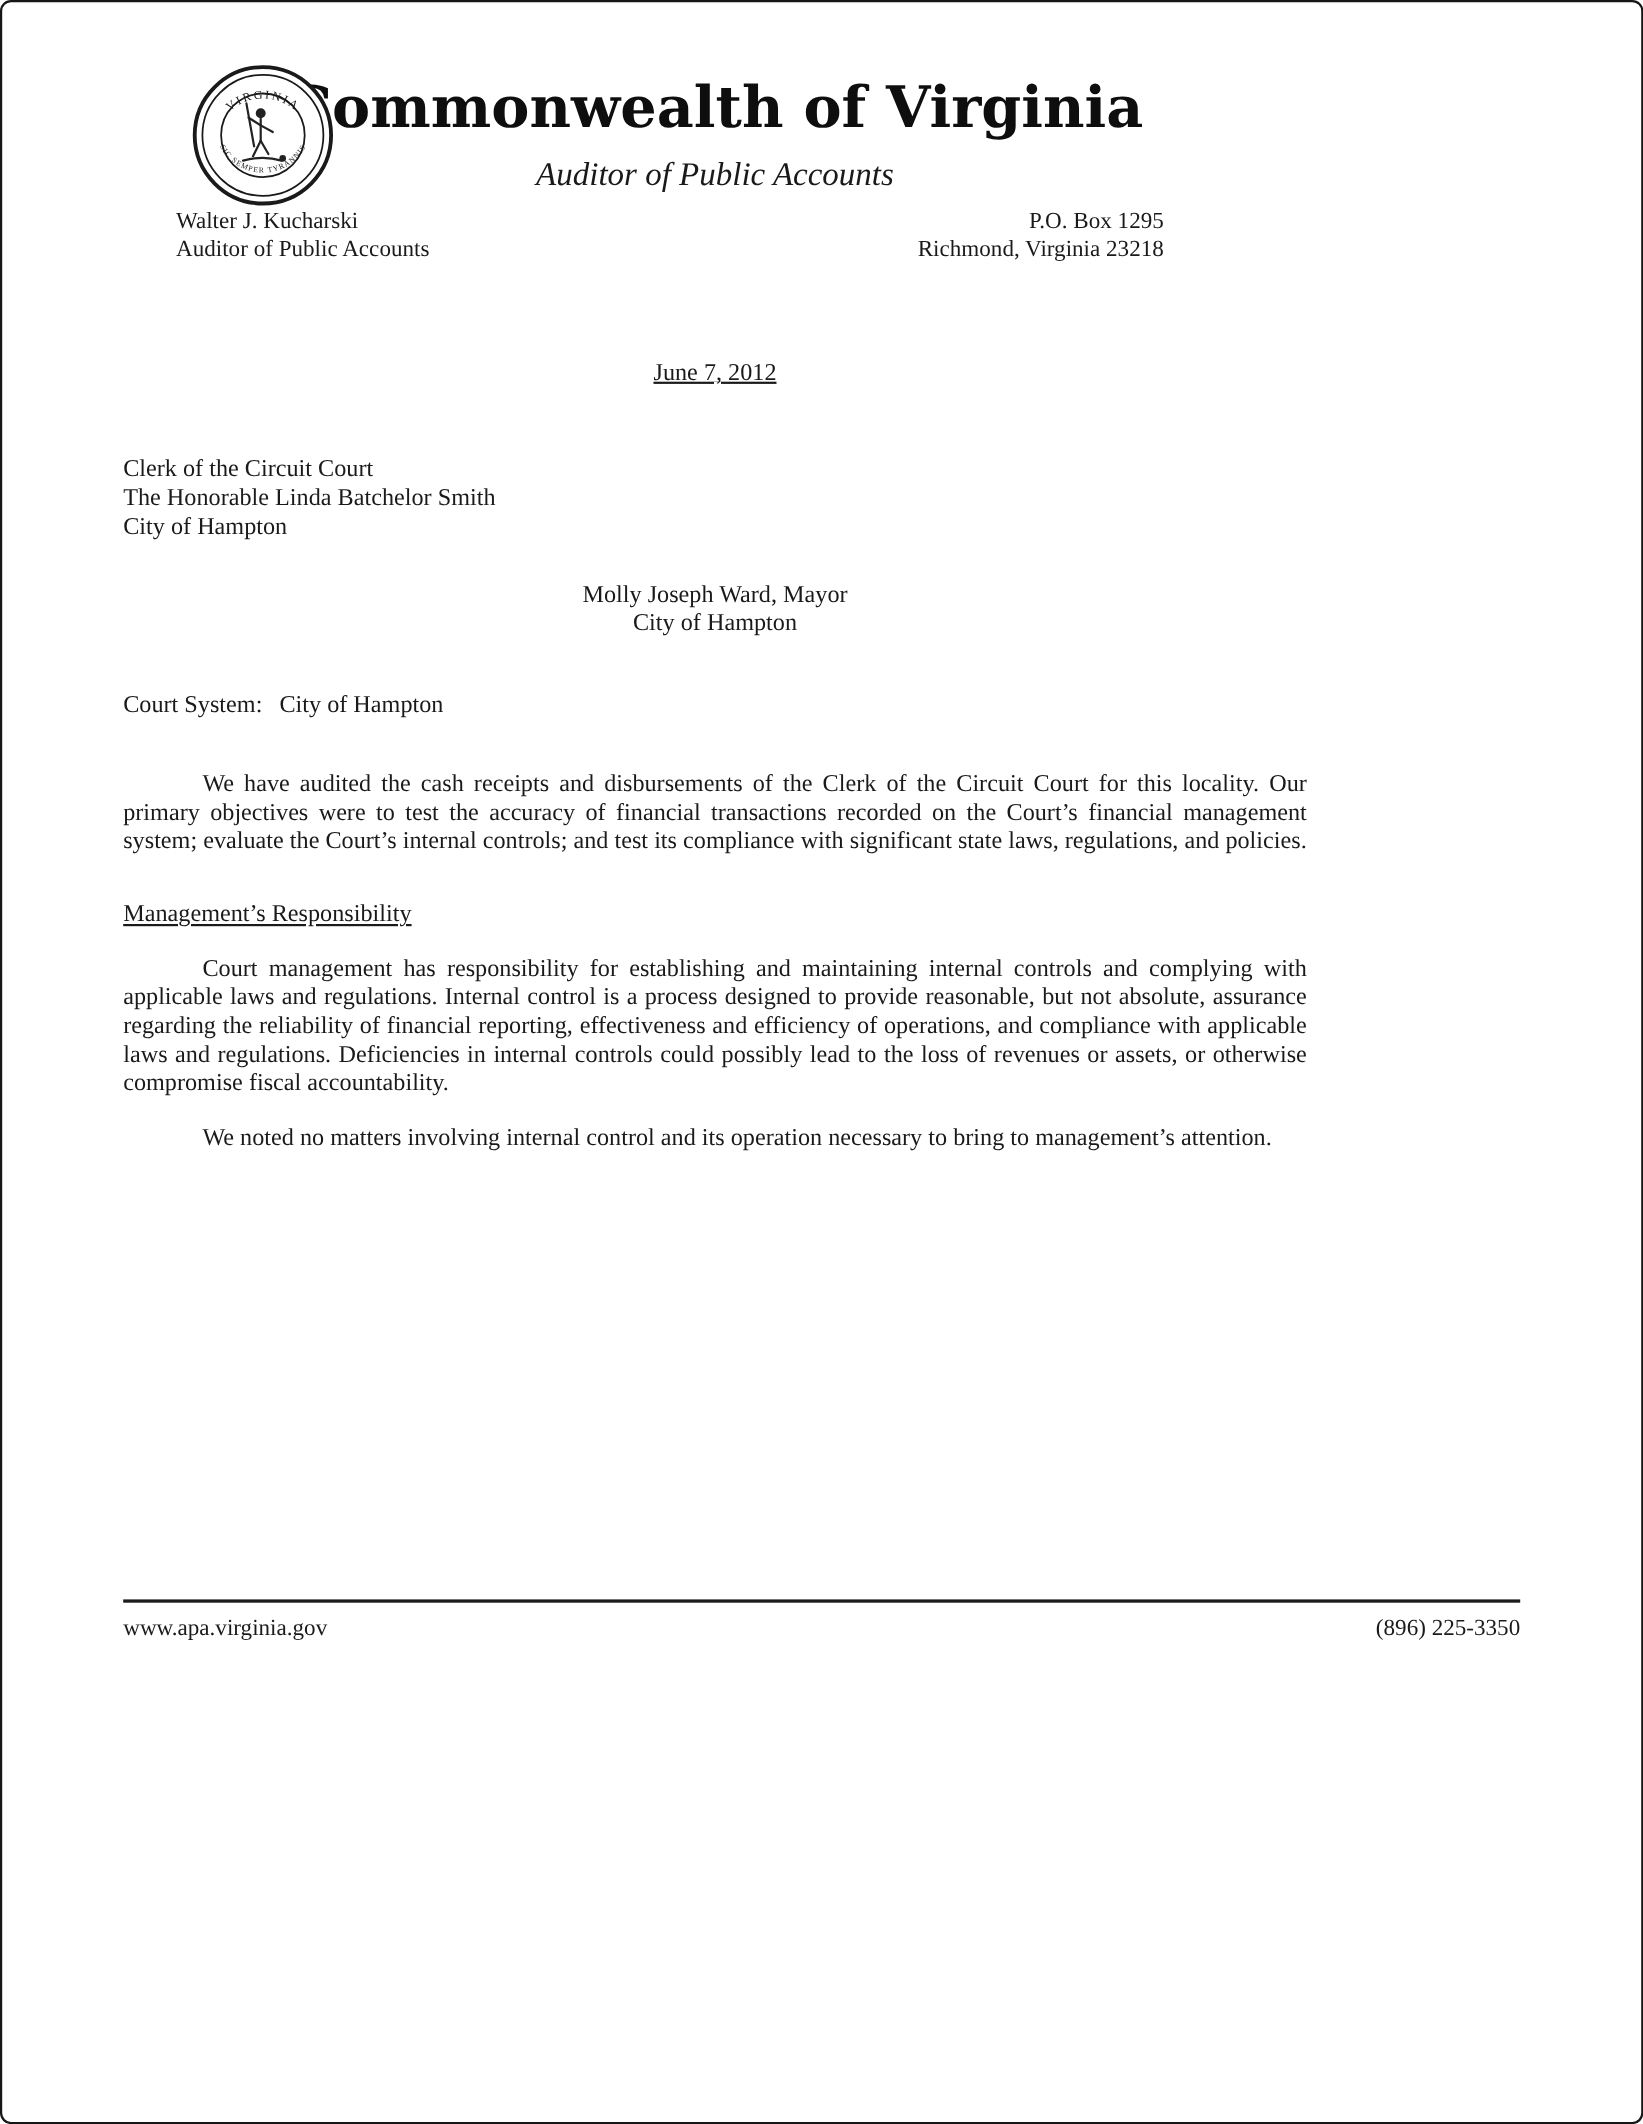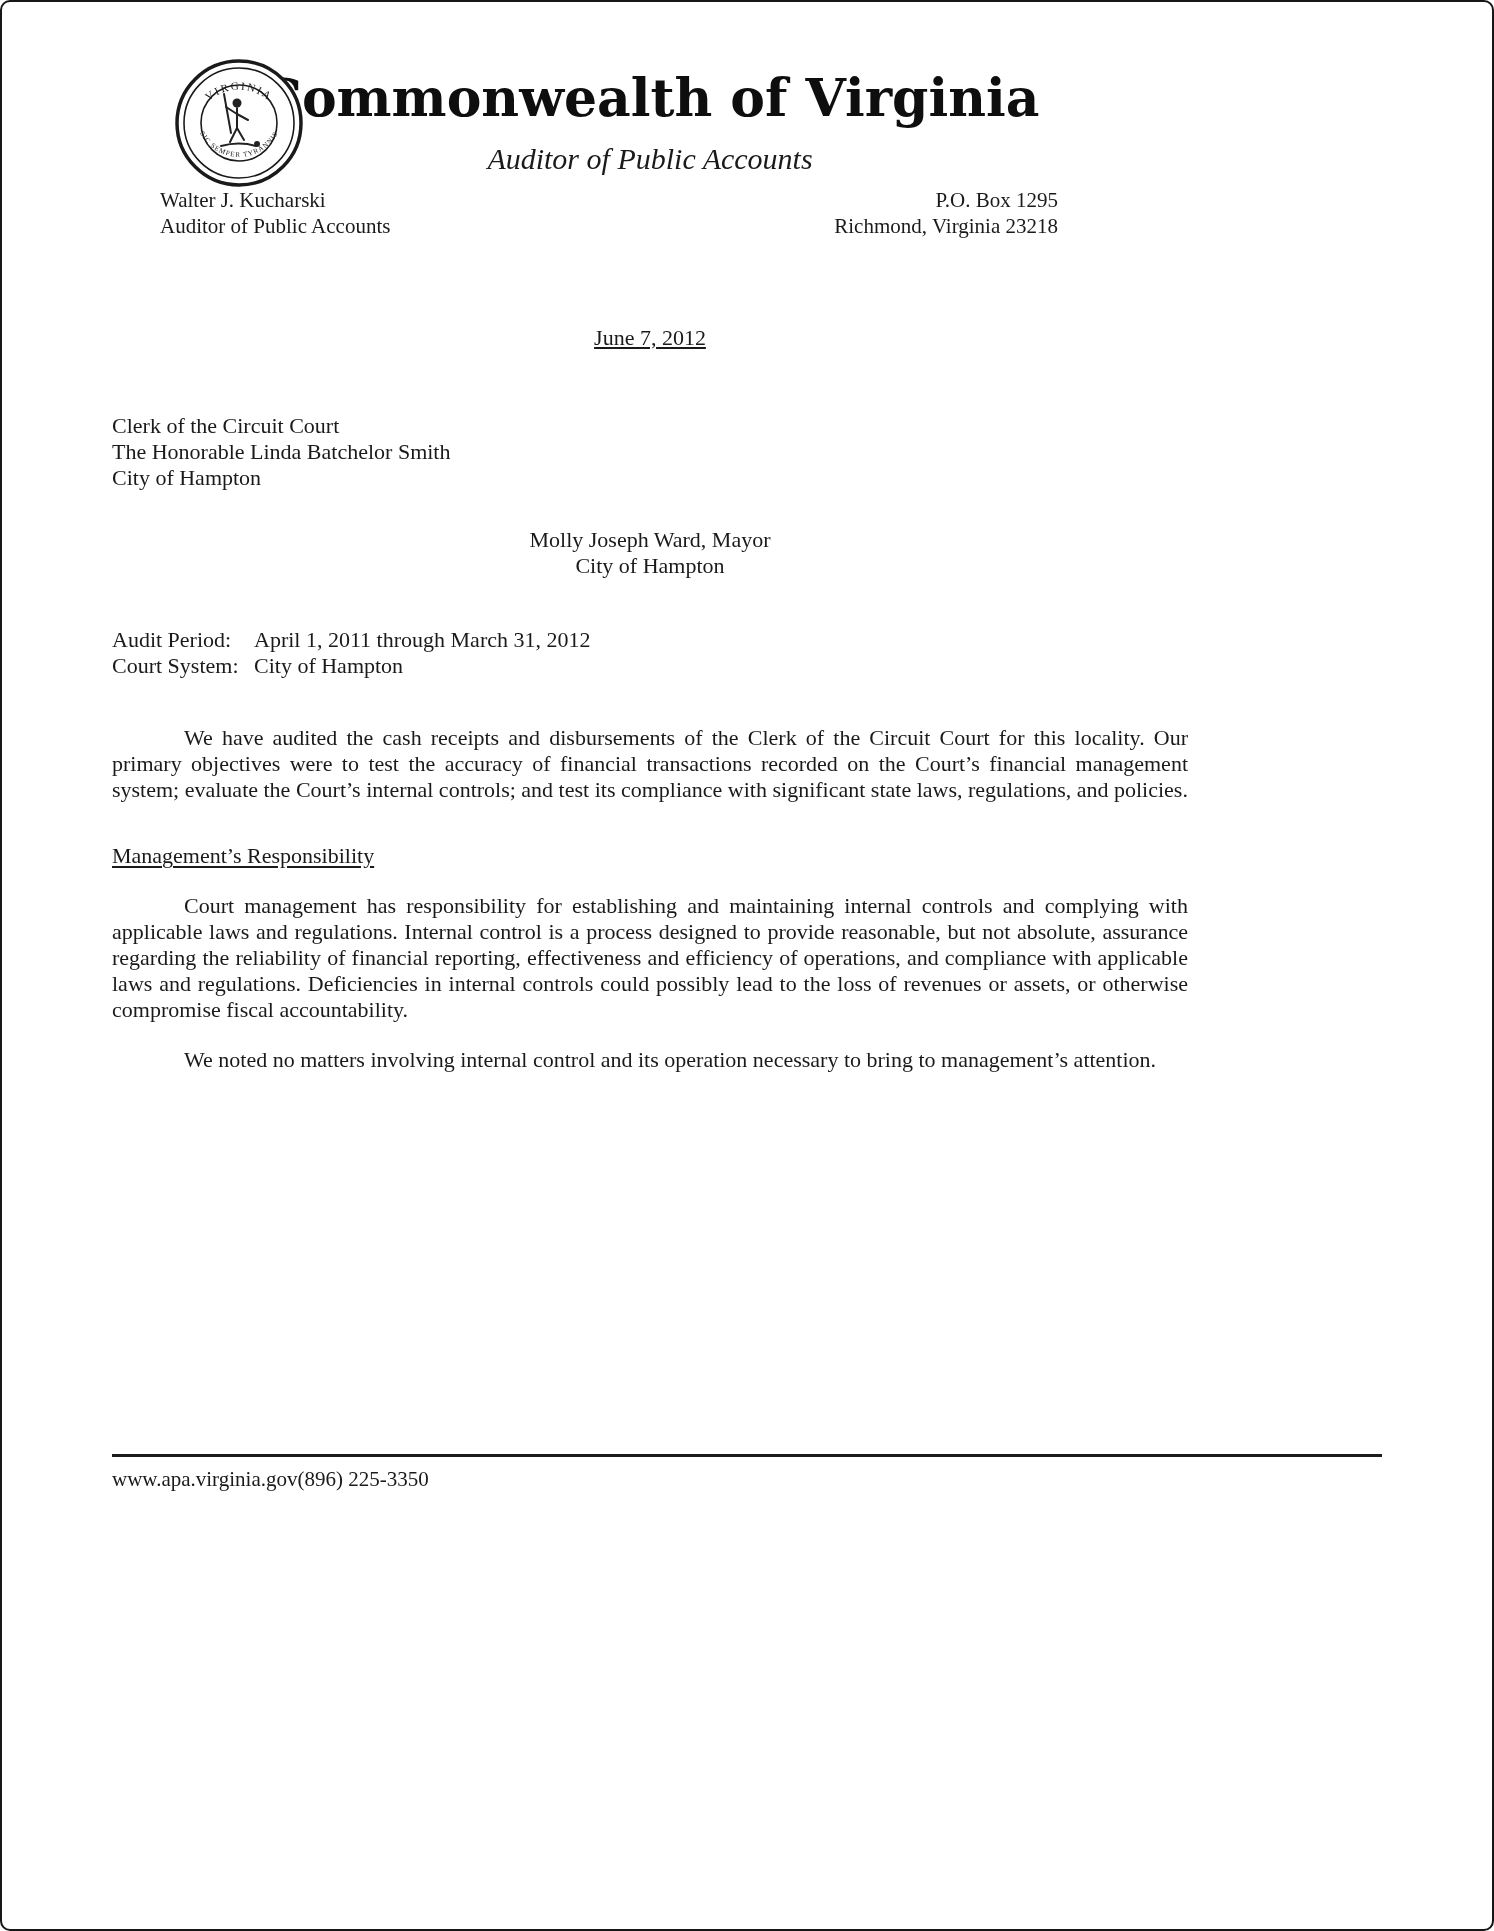--- a/index.html
+++ b/index.html
@@ -66,21 +66,21 @@
     font-size: 22px;
     font-weight: 400;
     line-height: 26px;
     text-decoration: underline;
     text-underline-offset: 3px;
   }
 
   
   .page-footer { position: absolute; left: 110px; right: 110px; top: 1452px; font-size: 21px; }
   .footer-rule { border-top: 3px solid #1c1c1c; height: 0; }
-  .footer-row { display: flex; justify-content: flex-start; margin-top: 10px; }
+  .footer-row { display: flex; justify-content: space-between; margin-top: 10px; }
 </style>
 </head>
 <body>
 
 <div class="page">
   <div class="content">
 
     <header class="letterhead">
 
       <div class="seal">
@@ -135,24 +135,20 @@
       <div>City of Hampton</div>
     </div>
 
     <div class="addr addr-second">
       <div>Molly Joseph Ward, Mayor</div>
       <div>City of Hampton</div>
     </div>
 
     <div class="ref">
       <div class="ref-row">
-        <span class="ref-label">Audit Period:</span>
-        <span class="ref-value">April 1, 2011 through March 31, 2012</span>
-      </div>
-      <div class="ref-row">
         <span class="ref-label">Court System:</span>
         <span class="ref-value">City of Hampton</span>
       </div>
     </div>
 
     <p class="body-para intro-para">We have audited the cash receipts and disbursements of the Clerk of the Circuit Court for this locality. Our primary objectives were to test the accuracy of financial transactions recorded on the Court’s financial management system; evaluate the Court’s internal controls; and test its compliance with significant state laws, regulations, and policies.</p>
 
     <h2 class="section-heading">Management’s Responsibility</h2>
 
     <p class="body-para">Court management has responsibility for establishing and maintaining internal controls and complying with applicable laws and regulations.  Internal control is a process designed to provide reasonable, but not absolute, assurance regarding the reliability of financial reporting, effectiveness and efficiency of operations, and compliance with applicable laws and regulations.  Deficiencies in internal controls could possibly lead to the loss of revenues or assets, or otherwise compromise fiscal accountability.</p>

